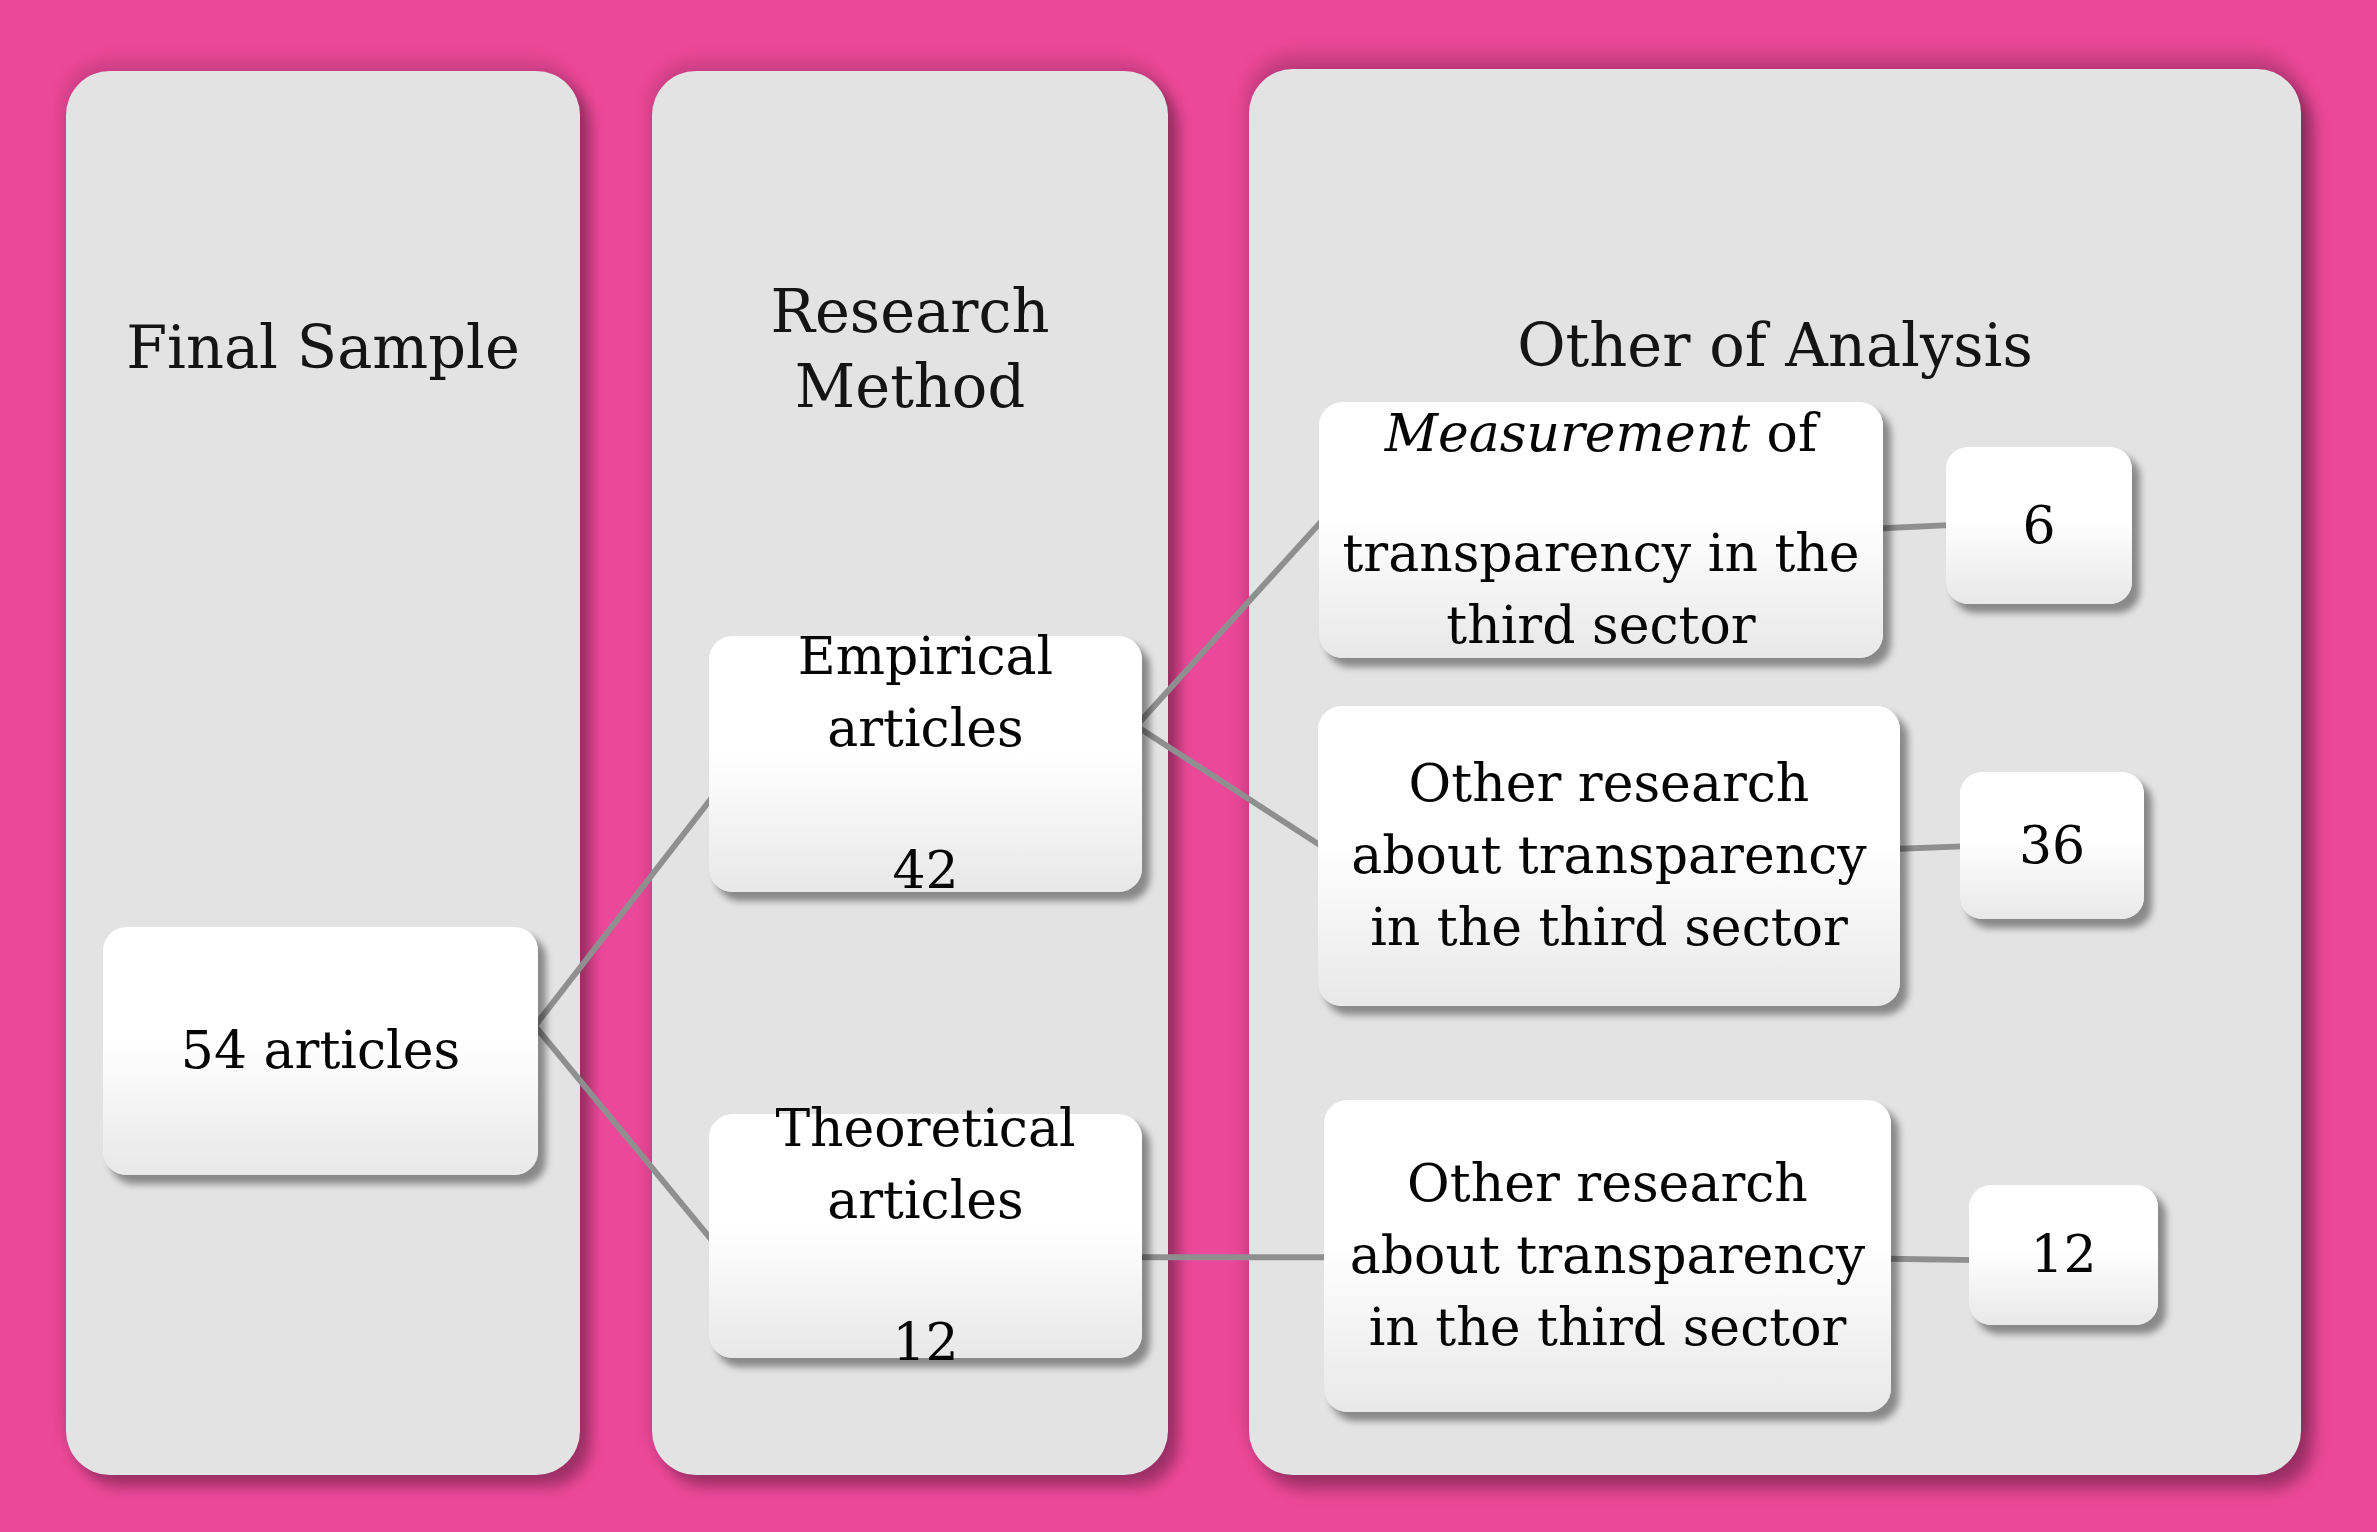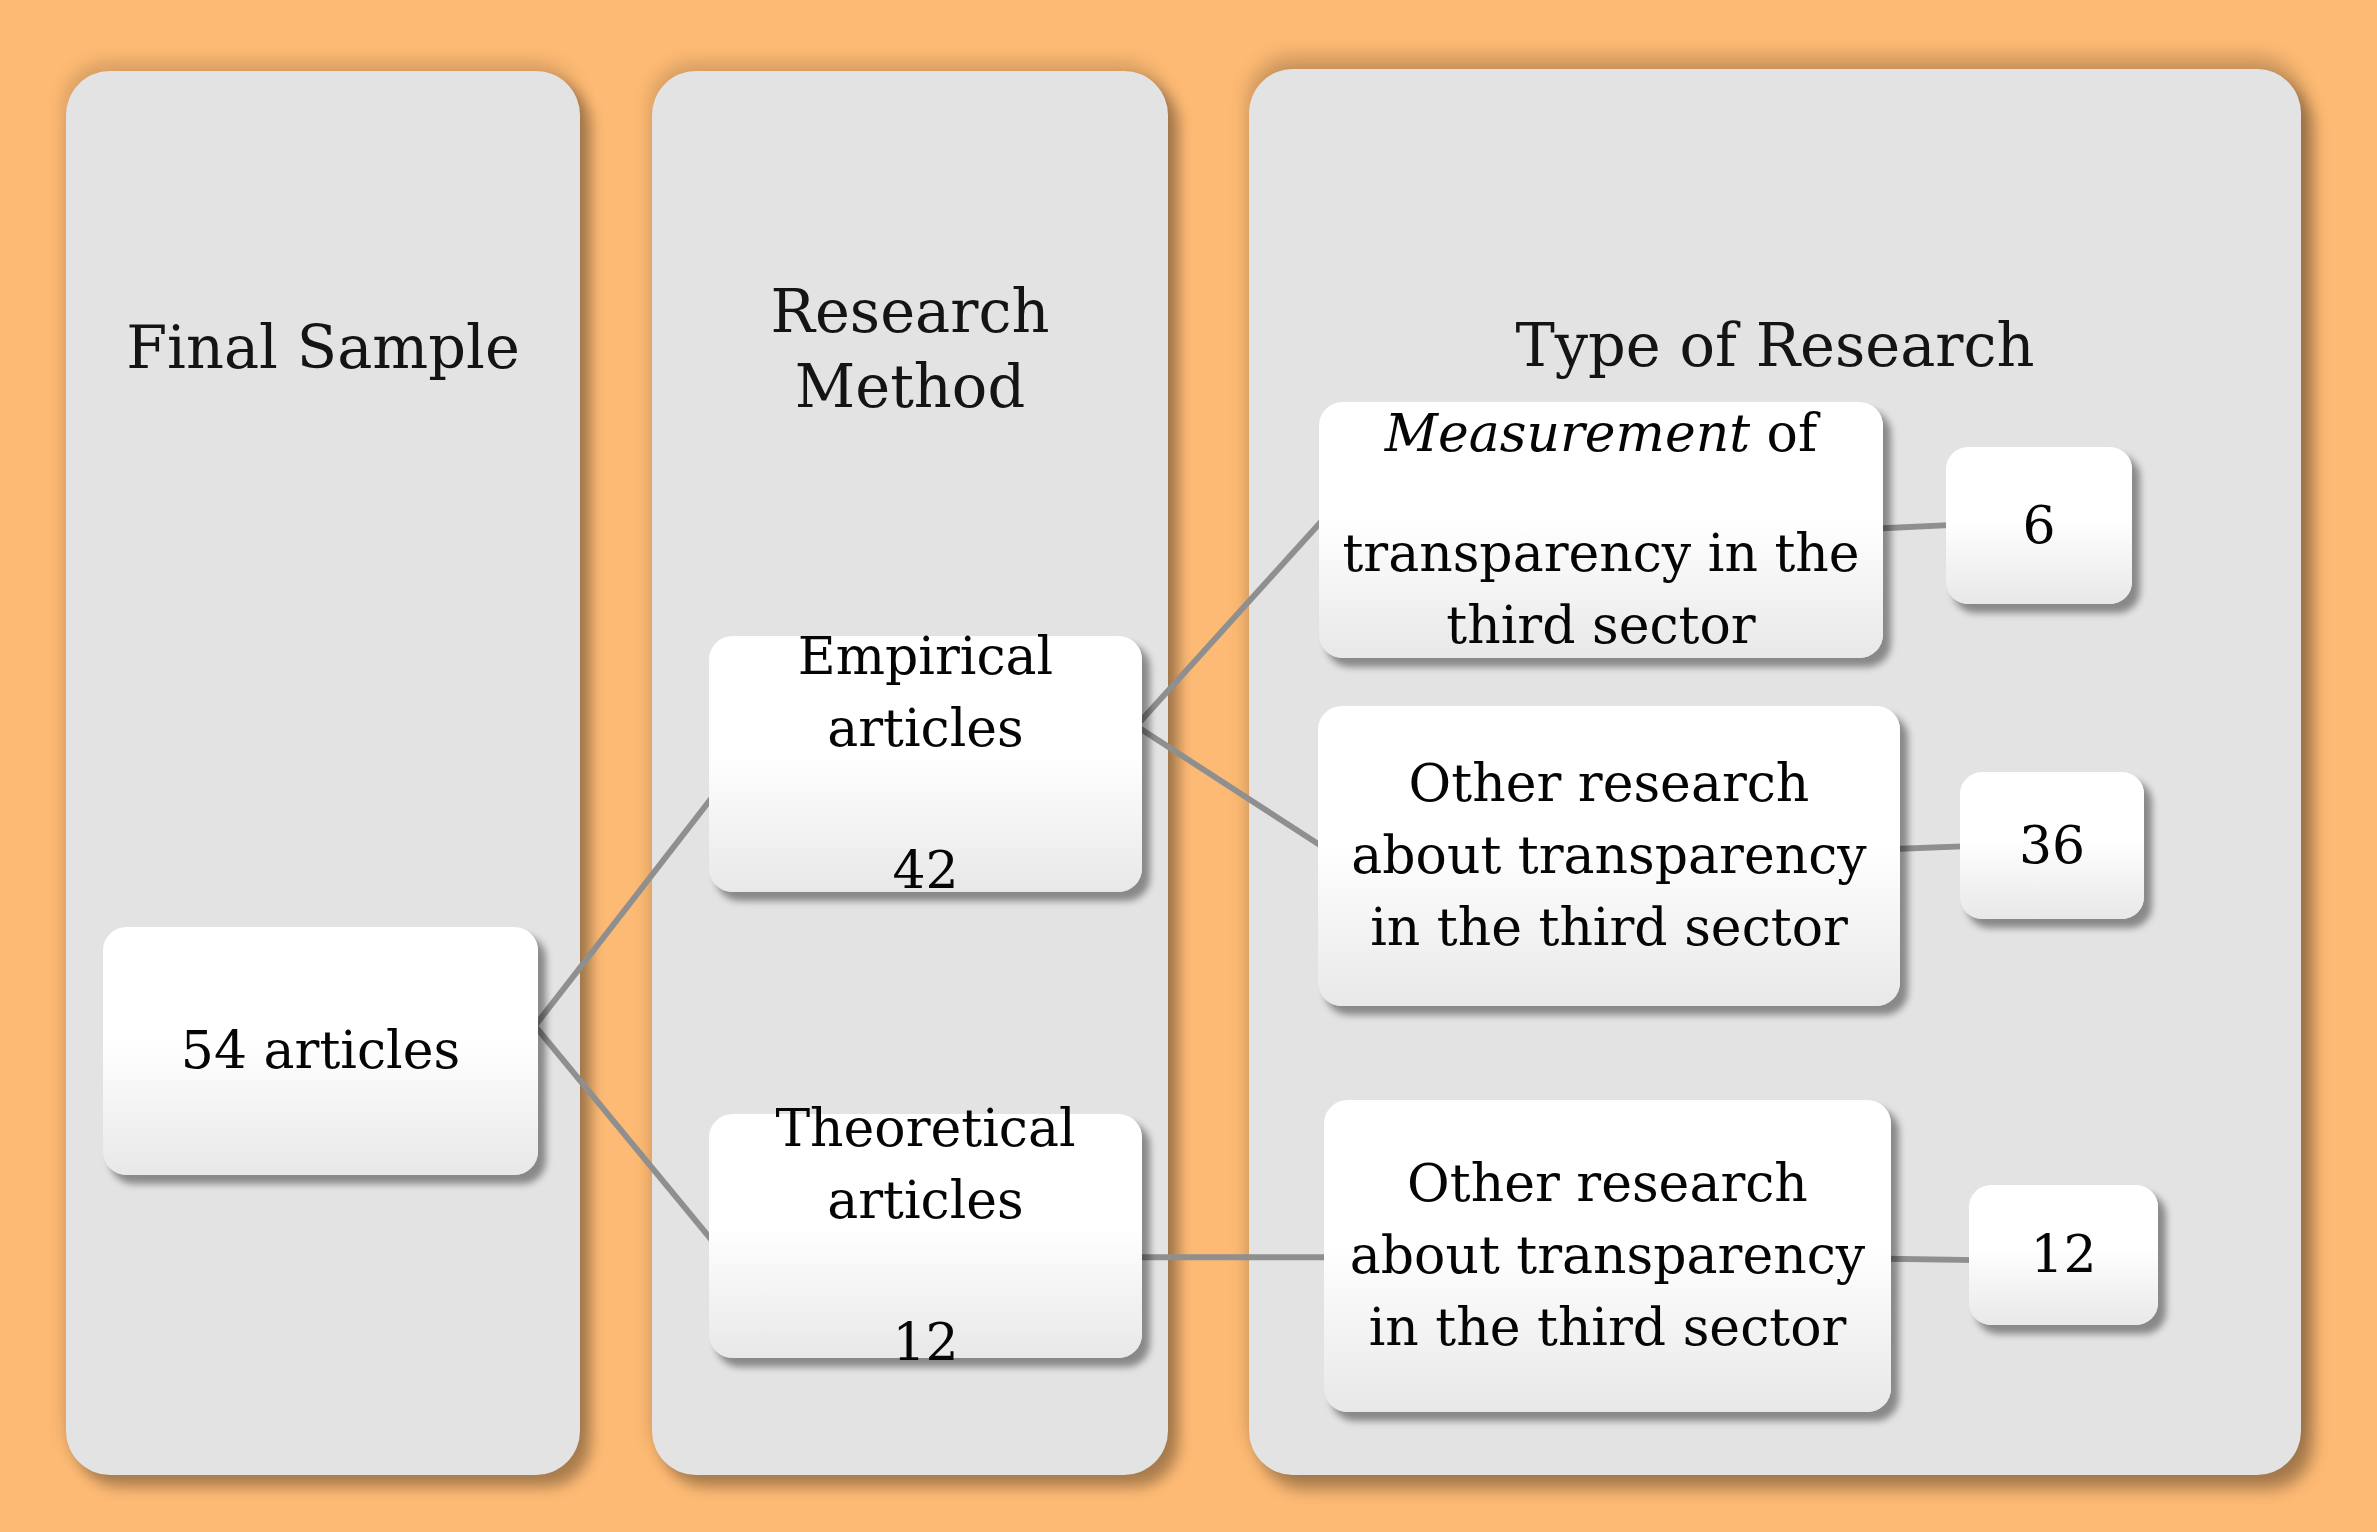--- a/index.html
+++ b/index.html
@@ -9,21 +9,21 @@
     width: 2377px;
     height: 1533px;
     font-family: "DejaVu Serif", "Liberation Serif", serif;
     color: #0d0d0d;
   }
   #canvas {
     position: relative;
     width: 2377px;
     height: 1533px;
     overflow: hidden;
-    background: #fdba74;
+    background: #ec4899;
   }
   
   .panel {
     position: absolute;
     background: #e3e3e3;
     border-radius: 44px;
     box-shadow: 10.3px 11.8px 13.3px rgba(0,0,0,0.32), -1.5px -8.8px 17.7px rgba(0,0,0,0.16);
     z-index: 1;
   }
   #panel-final-sample   { left: 66px;   top: 71px; width: 514px;  height: 1404px; }
@@ -94,21 +94,21 @@
   <div class="panel" id="panel-final-sample">
     <div class="panel-title title-one-line">Final Sample</div>
   </div>
 
   <div class="panel" id="panel-research-method">
     <div class="panel-title title-two-line">Research
 Method</div>
   </div>
 
   <div class="panel" id="panel-type-of-analysis">
-    <div class="panel-title title-one-line">Type of Research</div>
+    <div class="panel-title title-one-line">Other of Analysis</div>
   </div>
 
   <svg id="connectors" viewBox="0 0 3226 2080" xmlns="http://www.w3.org/2000/svg">
     <line x1="726" y1="1392" x2="985" y2="1058"></line>
     <line x1="726" y1="1392" x2="985" y2="1706"></line>
     <line x1="1542" y1="985" x2="1800" y2="700"></line>
     <line x1="1542" y1="985" x2="1815" y2="1162"></line>
     <line x1="2548" y1="717" x2="2652" y2="712"></line>
     <line x1="2570" y1="1152" x2="2672" y2="1148"></line>
     <line x1="1542" y1="1706" x2="1810" y2="1706"></line>

